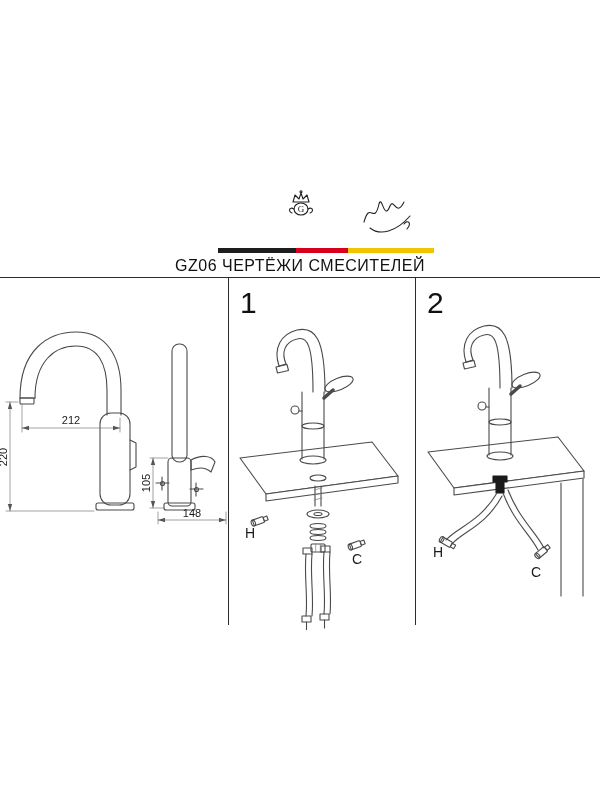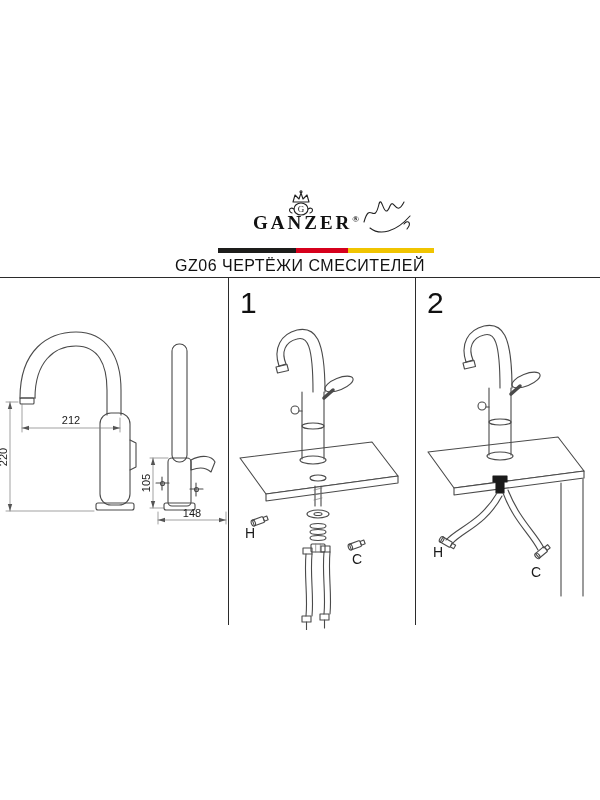--- a/index.html
+++ b/index.html
@@ -39,21 +39,20 @@
 <div class="page">
 
   <svg class="abs" style="left:283px;top:190px;" width="36" height="26" viewBox="0 0 36 26">
     <path class="logo-line" d="M10,12 L12,5 L16,9 L18,3 L20,9 L24,5 L26,12 Z"></path>
     <circle class="logo-line" cx="18" cy="1.8" r="1"></circle>
     <ellipse class="logo-line" cx="18" cy="19" rx="7" ry="6"></ellipse>
     <path class="logo-line" d="M11,19 C6,16 5,22 9,23 M25,19 C30,16 31,22 27,23"></path>
     <text class="mono" x="18" y="22" text-anchor="middle">G</text>
   </svg>
 
-  <div class="brand"><span>GANZER</span><sup>®</sup></div>
 
   <svg class="abs" style="left:360px;top:194px;" width="56" height="46" viewBox="0 0 56 46">
     <path class="logo-line" d="M4,28 C10,6 14,32 19,10 C22,0 24,28 30,12 C34,3 36,24 44,8"></path>
     <path class="logo-line" d="M10,34 C20,42 36,38 50,22"></path>
     <path class="logo-line" d="M44,30 C48,25 52,29 47,35"></path>
   </svg>
 
   <div class="stripe">
     <span class="seg1" style="background: rgb(29, 29, 27);"></span>
     <span class="seg2" style="background: rgb(214, 0, 28);"></span>

